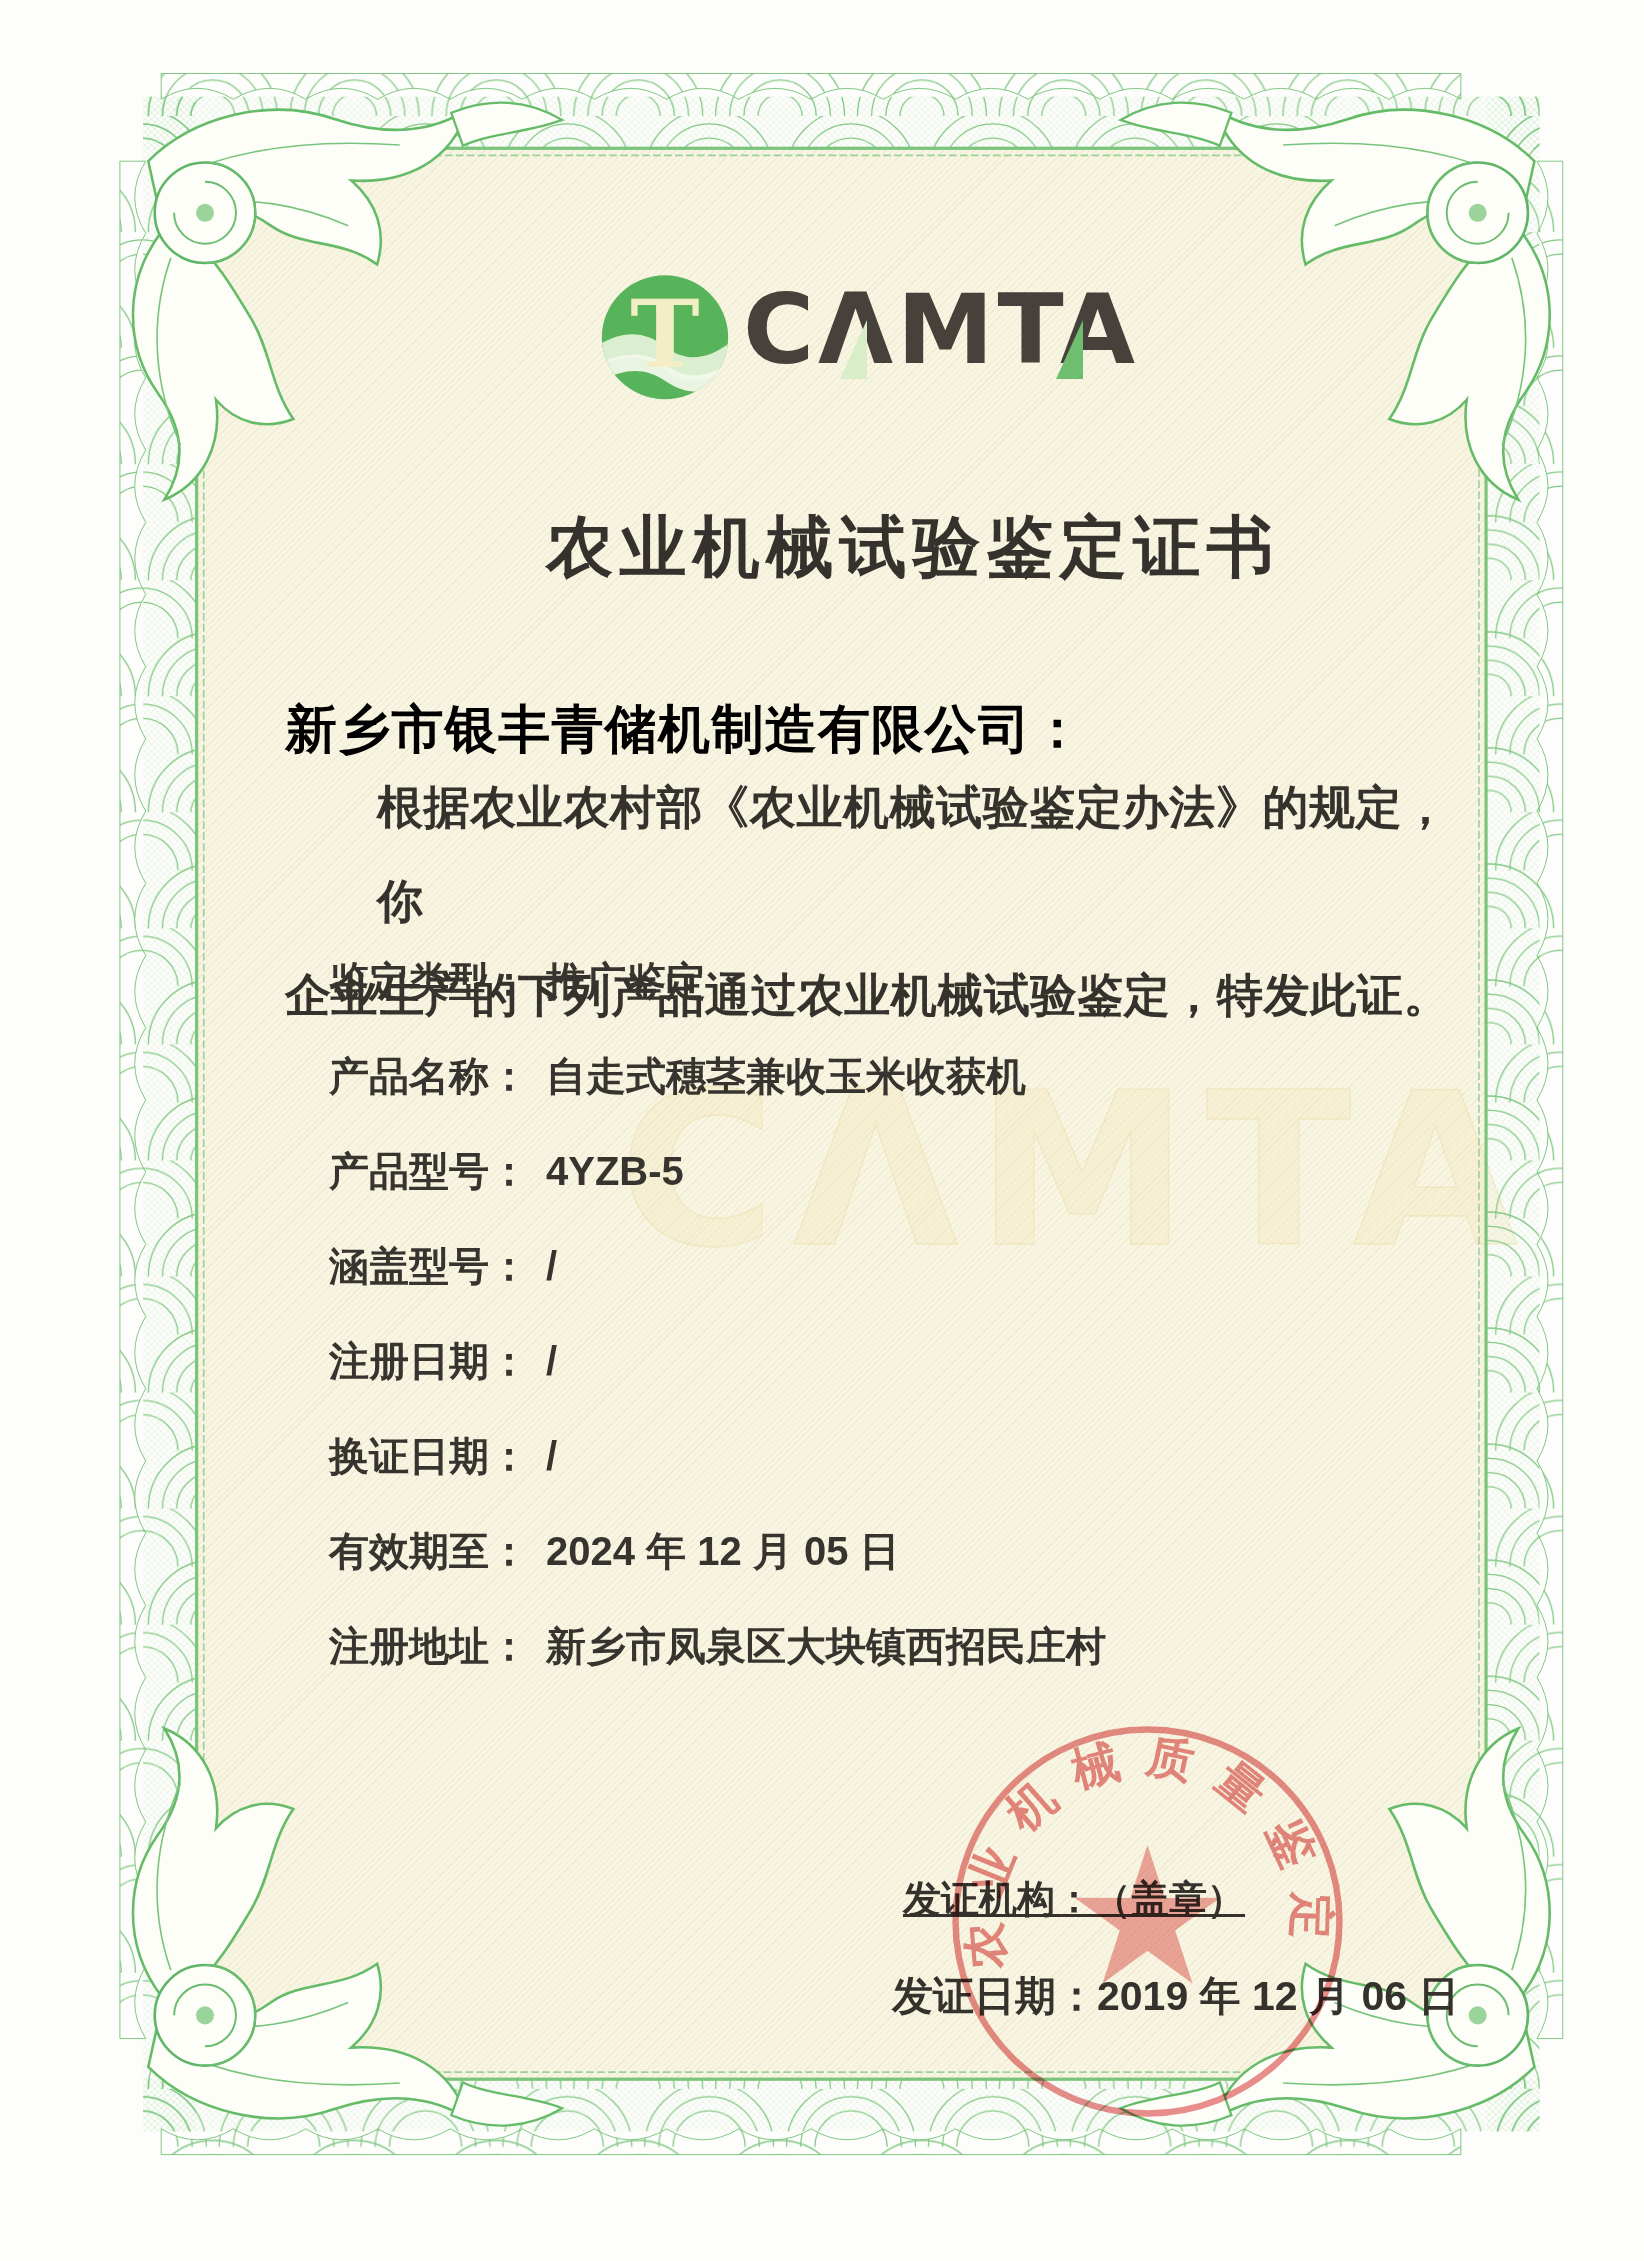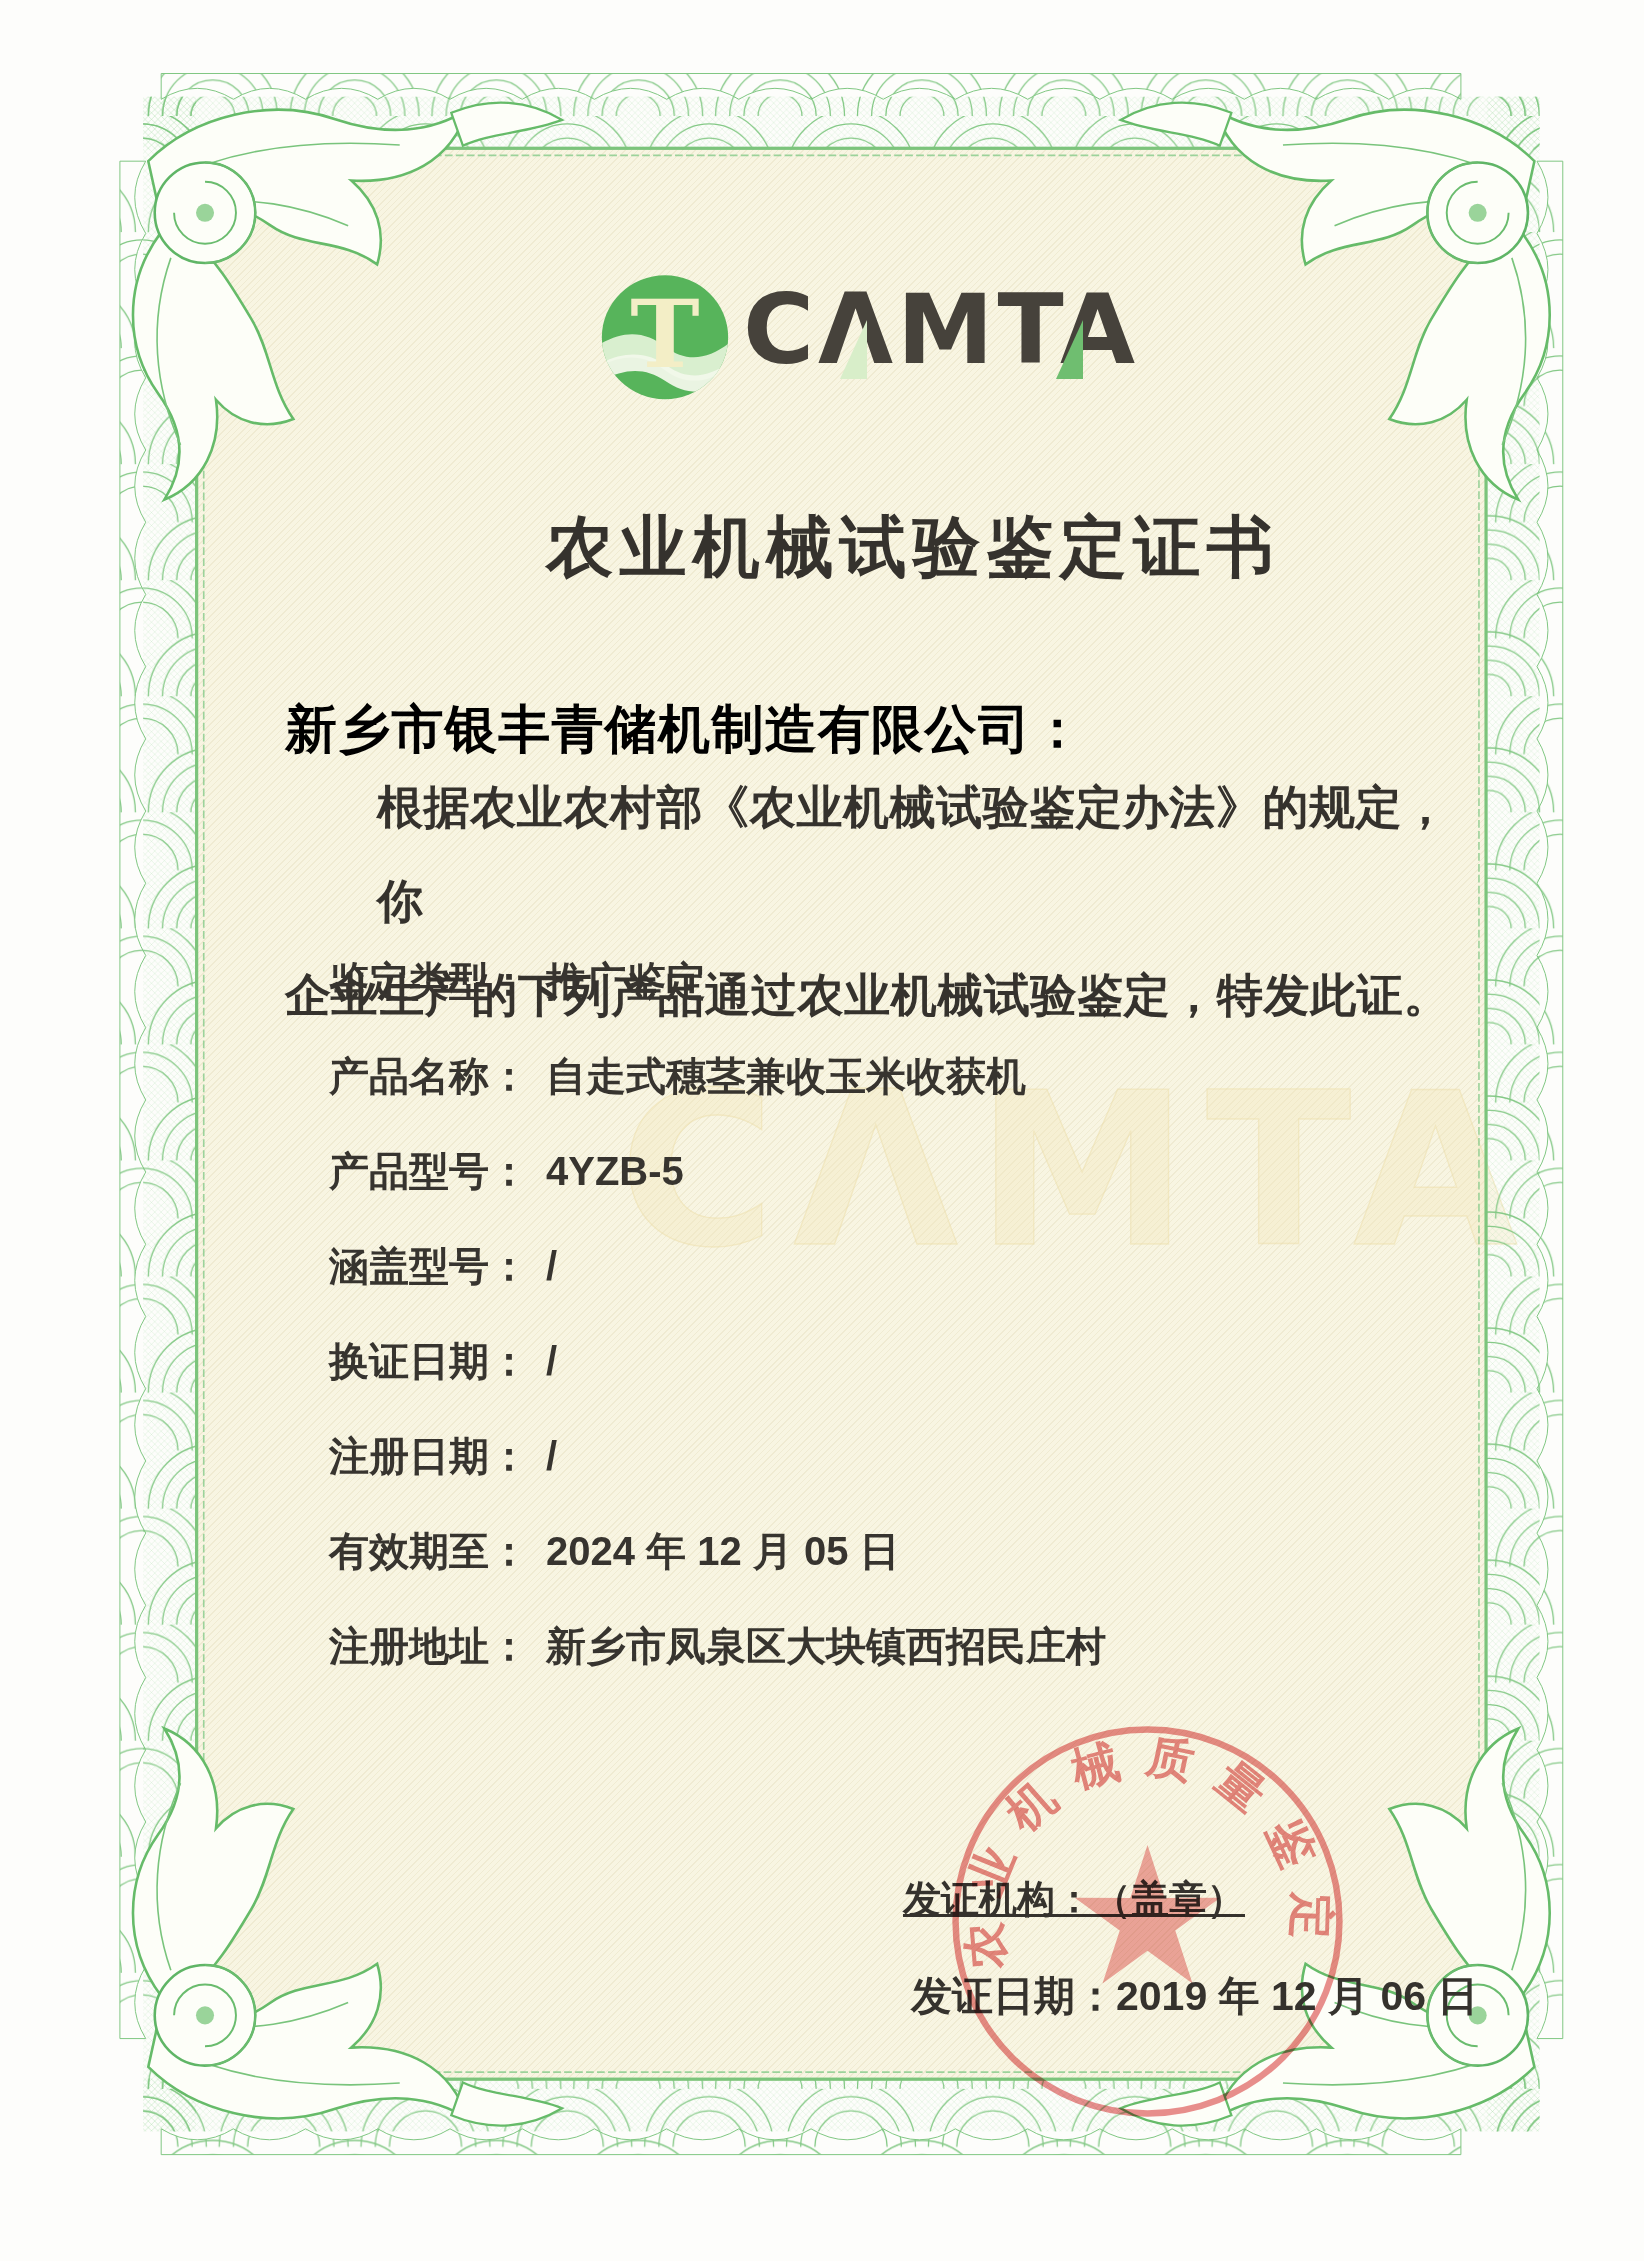--- a/index.html
+++ b/index.html
@@ -53,21 +53,21 @@
   
   .body-par{position:absolute;left:285px;top:760px;width:1180px;
     font-size:46px;line-height:94px;color:#35322d;font-weight:600;letter-spacing:0.6px;}
   .body-par .indent{padding-left:92px;}
   
   .fields{position:absolute;left:329px;top:934px;font-size:40px;color:#37342f;font-weight:600;}
   .field-row{height:95px;line-height:95px;white-space:nowrap;}
   .field-row .val{margin-left:17px;}
   
   .issuer{position:absolute;left:903px;top:1874px;font-size:38px;font-weight:600;color:#35322d;text-decoration:underline;}
-  .issue-date{position:absolute;left:892px;top:1969px;font-size:41px;font-weight:600;color:#35322d;margin-left:19px;}
+  .issue-date{position:absolute;left:892px;top:1969px;font-size:41px;font-weight:600;color:#35322d;}
   
   .seal{position:absolute;left:940px;top:1714px;width:415px;height:415px;
         mix-blend-mode:multiply;opacity:.82;}
 </style>
 </head>
 <body>
 
 <div class="paper"></div>
 
 <div class="watermark">CΛMTA</div>
@@ -157,22 +157,22 @@
 <div class="body-par">
   <div class="indent">根据农业农村部《农业机械试验鉴定办法》的规定，你</div>
   <div>企业生产的下列产品通过农业机械试验鉴定，特发此证。</div>
 </div>
 
 <div class="fields">
   <div class="field-row"><span>鉴定类型：</span><span class="val">推广鉴定</span></div>
   <div class="field-row"><span>产品名称：</span><span class="val">自走式穗茎兼收玉米收获机</span></div>
   <div class="field-row"><span>产品型号：</span><span class="val">4YZB-5</span></div>
   <div class="field-row"><span>涵盖型号：</span><span class="val">/</span></div>
+  <div class="field-row"><span>注册日期：</span><span class="val">/</span></div>
   <div class="field-row"><span>换证日期：</span><span class="val">/</span></div>
-  <div class="field-row"><span>注册日期：</span><span class="val">/</span></div>
   <div class="field-row"><span>有效期至：</span><span class="val">2024 年 12 月 05 日</span></div>
   <div class="field-row"><span>注册地址：</span><span class="val">新乡市凤泉区大块镇西招民庄村</span></div>
 </div>
 
 <div class="issuer">发证机构：（盖章）</div>
 <div class="issue-date">发证日期：2019 年 12 月 06 日</div>
 
 <svg class="seal" viewBox="0 0 640 640">
   <defs>
     <path id="ringpath" d="M105.7,398 A228,228 0 1 1 534.3,398" fill="none"></path>

